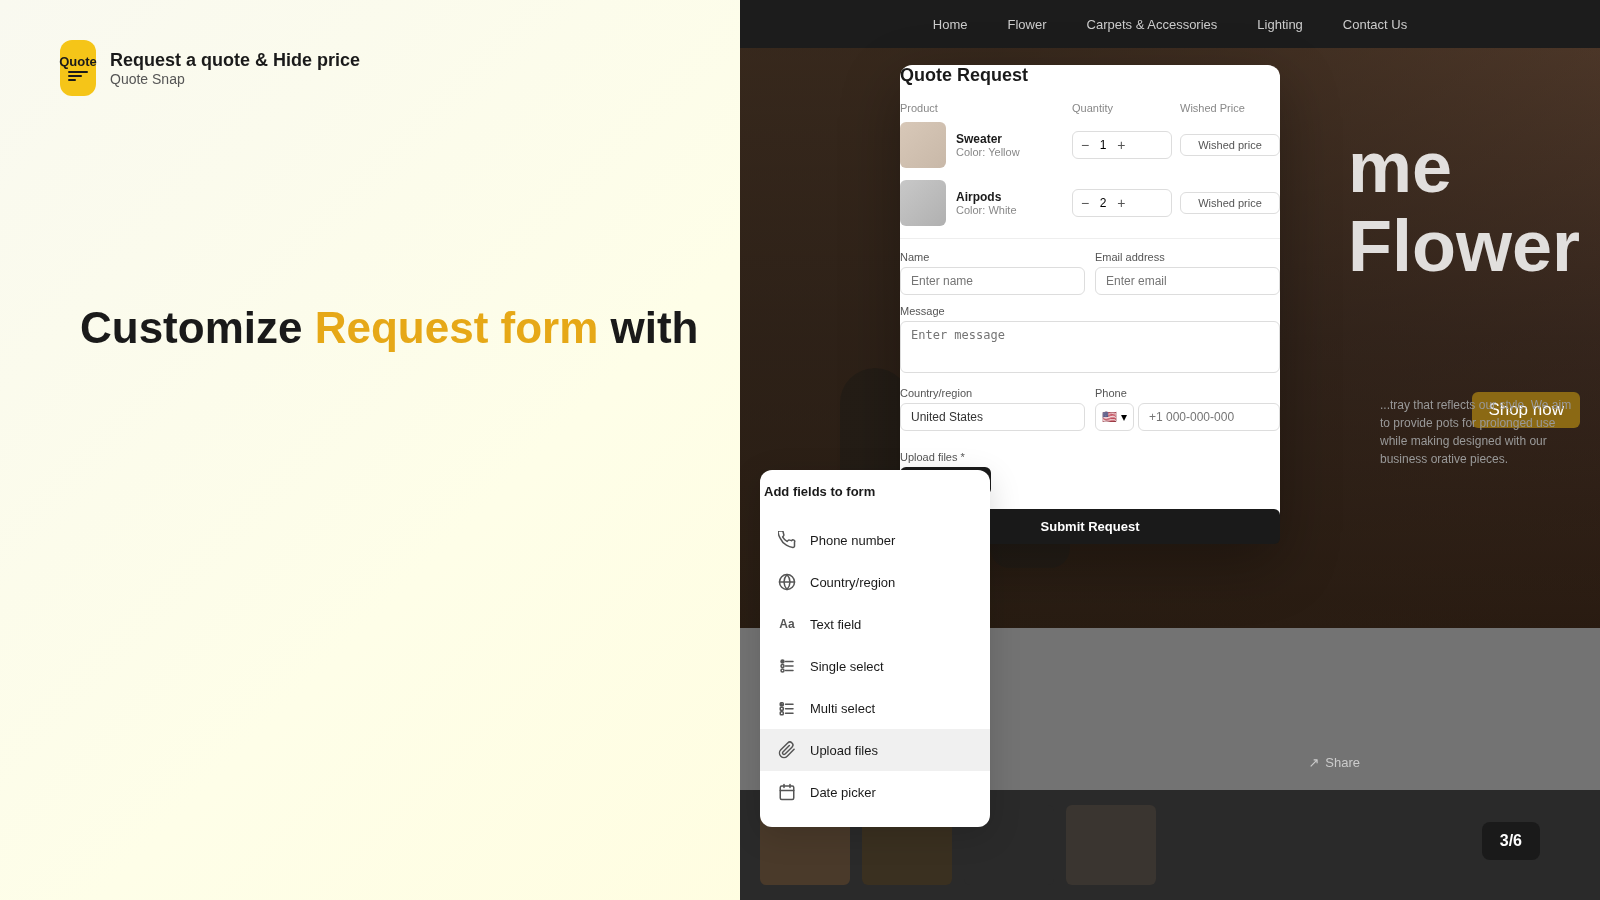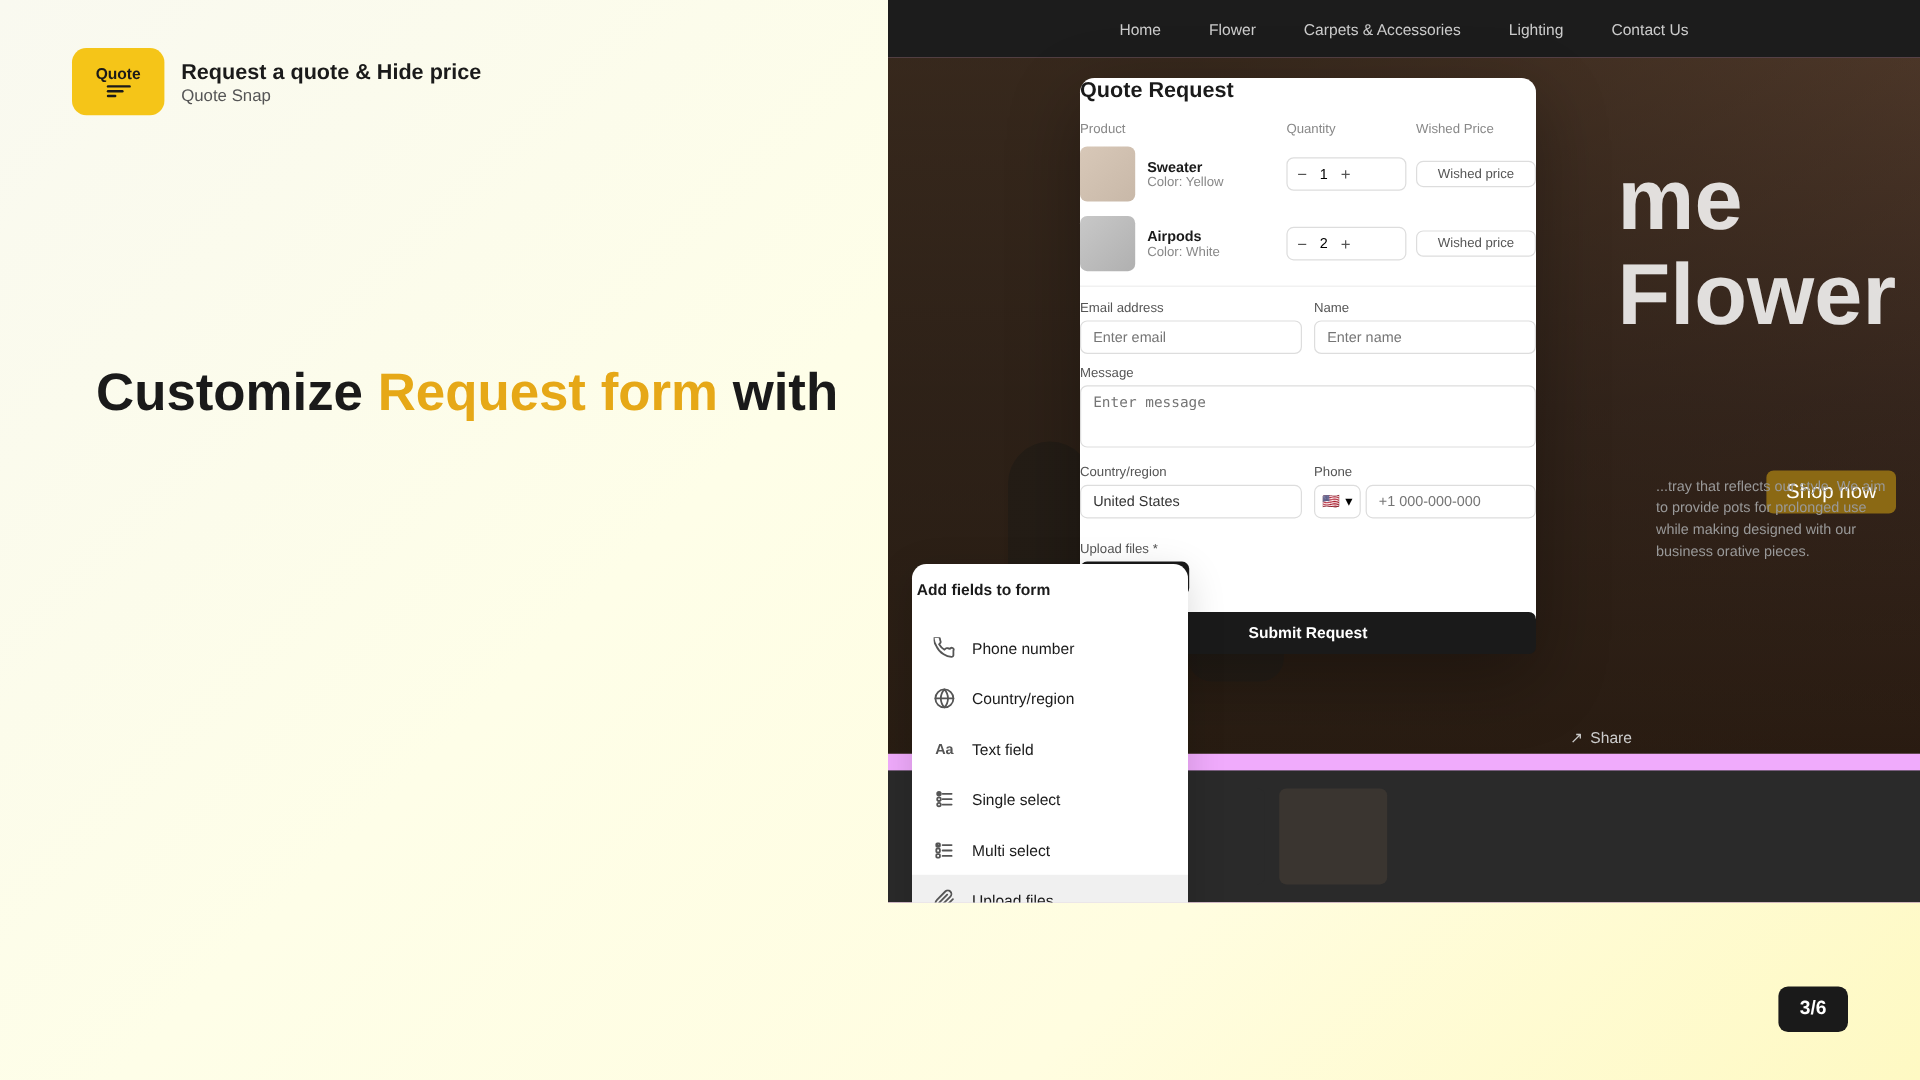--- a/index.html
+++ b/index.html
@@ -24,21 +24,21 @@
     .header {
       position: absolute;
       top: 40px;
       left: 60px;
       display: flex;
       align-items: center;
       gap: 14px;
       z-index: 10;
     }
     .logo-box {
-      width: 77px;
+      width: 36px;
       height: 56px;
       background: #f5c518;
       border-radius: 12px;
       display: flex;
       flex-direction: column;
       align-items: center;
       justify-content: center;
       gap: 3px;
     }
     .logo-text-qs {
@@ -101,22 +101,22 @@
       border-radius: 8px;
       z-index: 20;
     }
 
     
     .screenshot-panel {
       position: absolute;
       top: 0;
       right: 0;
       width: 860px;
-      height: 752px;
-      background: #f0abfc;
+      height: 900px;
+      background: #737373;
       z-index: 5;
       overflow: hidden;
     }
 
     
     .shop-nav {
       background: #1c1c1c;
       height: 48px;
       display: flex;
       align-items: center;
@@ -567,26 +567,26 @@
         <button class="qty-btn">+</button>
       </div>
       <button class="wished-price-btn">Wished price</button>
     </div>
 
     <hr class="modal-divider">
 
     
     <div class="form-row-2col">
       <div>
+        <div class="form-label">Name</div>
+        <input class="form-input" placeholder="Enter name" style="">
+      </div>
+      <div>
         <div class="form-label">Email address</div>
         <input class="form-input" placeholder="Enter email" style="">
-      </div>
-      <div>
-        <div class="form-label">Name</div>
-        <input class="form-input" placeholder="Enter name" style="">
       </div>
     </div>
 
     
     <div>
       <div class="form-label">Message</div>
       <textarea class="form-textarea" placeholder="Enter message" style=""></textarea>
     </div>
 
     

